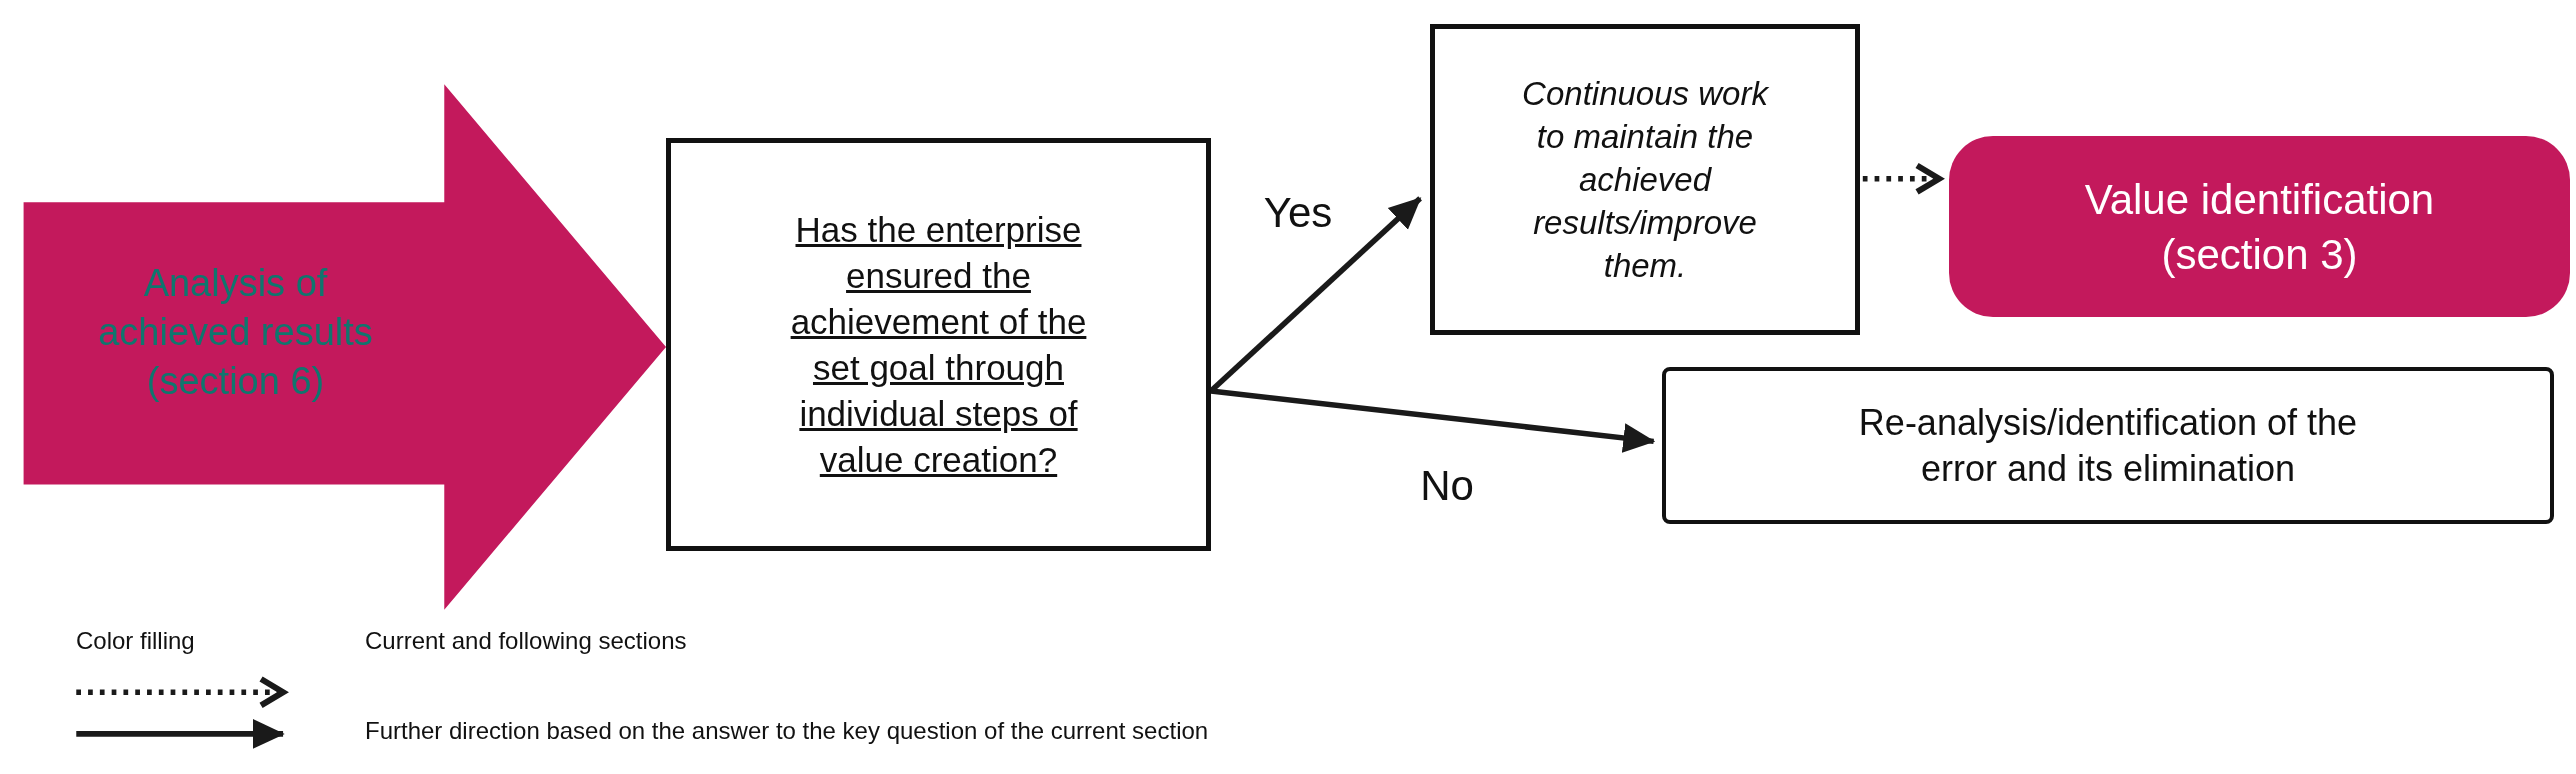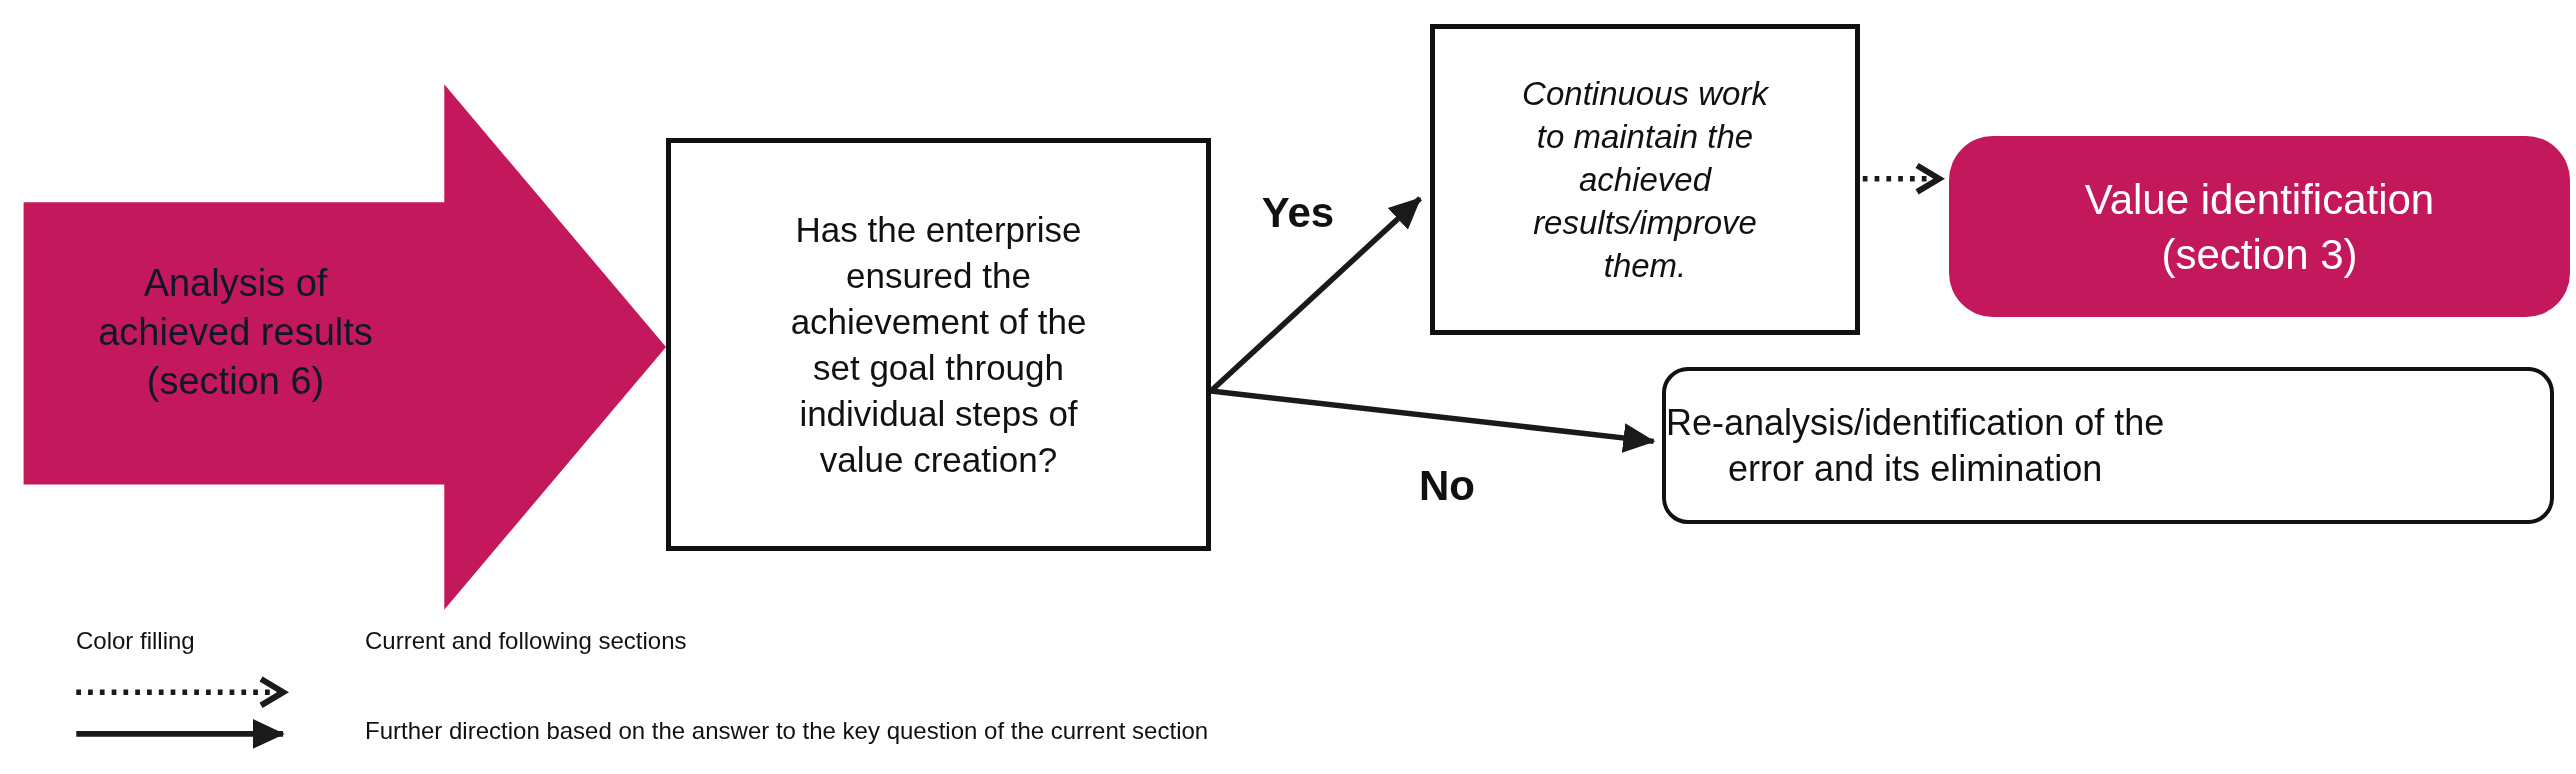--- a/index.html
+++ b/index.html
@@ -11,53 +11,53 @@
     font-family: "Liberation Sans", sans-serif;
     color: #111111;
     overflow: hidden;
   }
   .layer { position: absolute; left: 0; top: 0; }
   .txt { white-space: pre-line; text-align: center; }
   .abs { position: absolute; box-sizing: border-box; }
 
   .start-arrow-label {
     left: 39px; top: 259px; width: 393px;
-    font-size: 38px; line-height: 49px; color: #0f172a;
+    font-size: 38px; line-height: 49px; color: #0f766e;
     display: flex; align-items: center; justify-content: center;
   }
 
   .question-box {
     left: 666px; top: 138px; width: 545px; height: 413px;
     border: 5.5px solid #111111; background: #ffffff;
     display: flex; align-items: center; justify-content: center;
-    font-size: 35px; line-height: 46px;
+    font-size: 35px; line-height: 46px; text-decoration: underline;
   }
 
   .continuous-box {
     left: 1430px; top: 23.6px; width: 430px; height: 311px;
     border: 5.5px solid #111111; background: #ffffff;
     display: flex; align-items: center; justify-content: center;
     font-size: 33px; line-height: 43px; font-style: italic;
   }
 
   .value-box {
     left: 1949px; top: 88px; width: 621px; height: 181px;
     border-radius: 44px; background: #C3195C; color: #ffffff;
     display: flex; align-items: center; justify-content: center;
     font-size: 42px; line-height: 55px; margin-top: 48px;
   }
 
   .reanalysis-box {
     left: 1662px; top: 367px; width: 892px; height: 157px;
-    border: 4.7px solid #111111; border-radius: 26px; background: #ffffff;
-    display: flex; align-items: center; justify-content: flex-start;
+    border: 4.7px solid #111111; border-radius: 8px; background: #ffffff;
+    display: flex; align-items: center; justify-content: center;
     font-size: 36px; line-height: 46px;
   }
 
-  .branch-label { font-weight: bold; font-size: 42px; }
+  .branch-label { font-weight: normal; font-size: 42px; }
   .yes-label { left: 1239px; top: 189px; width: 118px; text-align: center; }
   .no-label  { left: 1396px; top: 462px; width: 102px; text-align: center; }
 
   .legend-text { font-size: 24px; line-height: 41px; }
   .legend-symbol-label { left: 76px;  top: 620px; width: 236px; }
   .legend-desc-1 { left: 365px; top: 620px; width: 1494px; }
   .legend-desc-2 { left: 365px; top: 665px; width: 1494px; }
   .legend-desc-3 { left: 365px; top: 710px; width: 1494px; }
 </style>
 </head>

